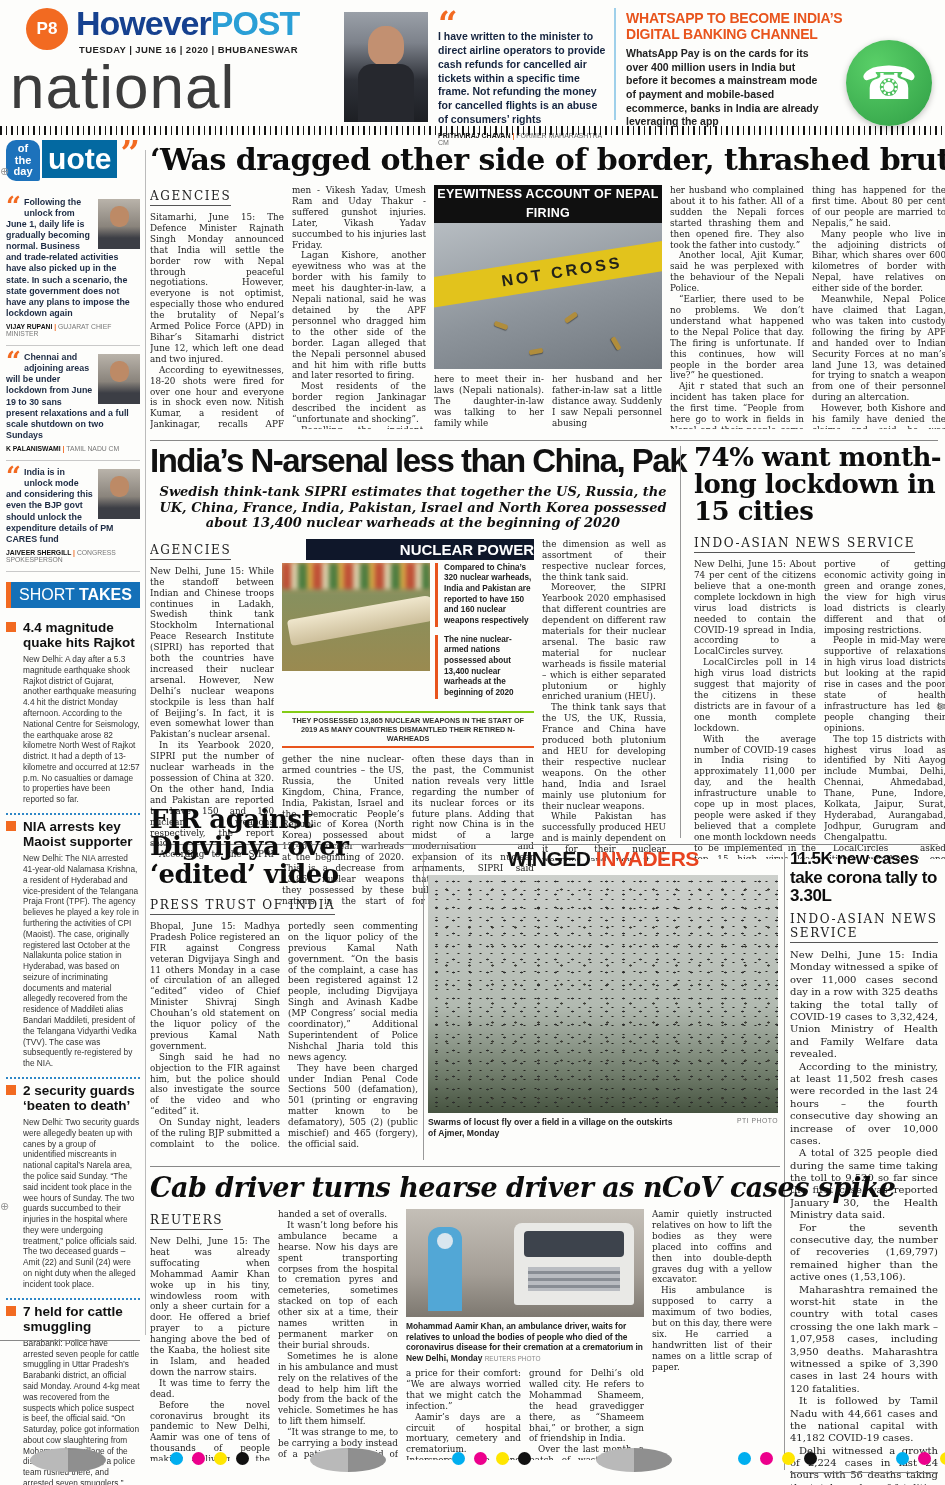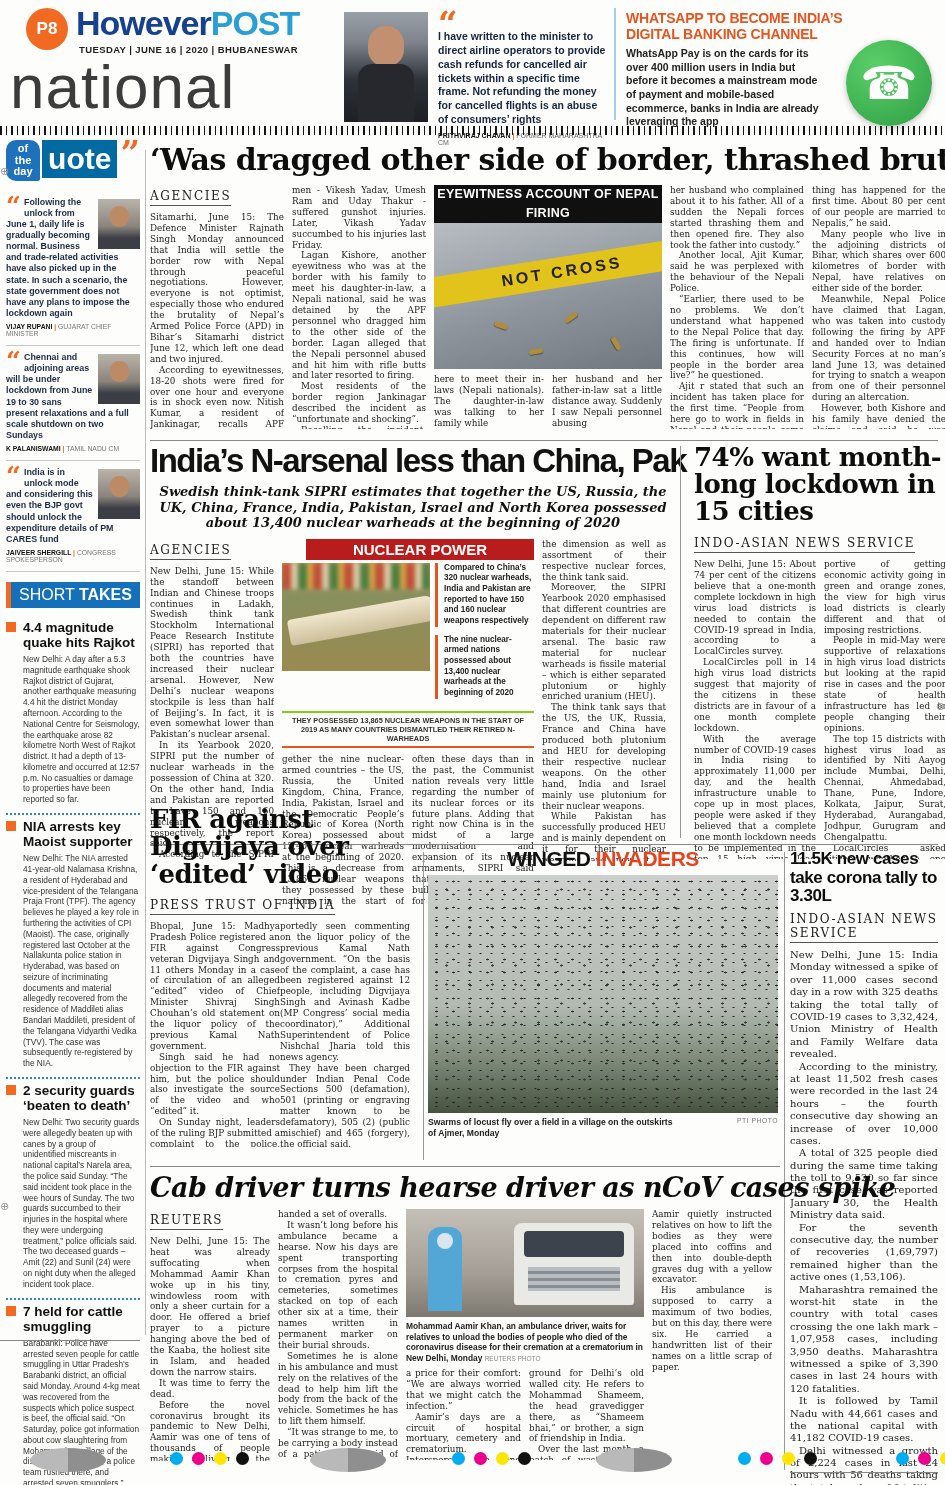--- a/index.html
+++ b/index.html
@@ -69,40 +69,40 @@
   .shell{position:absolute;width:14px;height:5px;border-radius:2px;background:#b08d3c;box-shadow:0 1px 1px rgba(0,0,0,.4);}
   .ms-caps{display:flex;gap:8px;margin-top:5px;}
   .ms-caps .bodytxt{width:110px;}
   
   #nuke{position:absolute;left:150px;top:444px;width:526px;height:394px;}
   .nk-head{font:900 33px/1 "Liberation Sans",sans-serif;letter-spacing:-1.5px;color:#111;white-space:nowrap;}
   .nk-sub{font-style:italic;font-weight:bold;font-size:13px;line-height:1.2;text-align:center;margin:7px 4px 8px;color:#111;}
   .nk-row{display:flex;gap:8px;height:322px;}
   .nk-col{width:124px;flex:none;}
   .nk-mid{width:252px;flex:none;}
-  .nk-box-banner{background:#b91c1c;color:#fff;font:800 15px/21px "Liberation Sans",sans-serif;text-align:center;margin-left:24px;}
+  .nk-box-banner{background:#0f172a;color:#fff;font:800 15px/21px "Liberation Sans",sans-serif;text-align:right;margin-left:24px;}
   .nk-box-body{display:flex;gap:5px;margin-top:3px;}
   .nk-photo{position:relative;width:148px;height:108px;flex:none;background:linear-gradient(180deg,#c96 0,#87905e 30%,#9a8a50 100%);overflow:hidden;}
   .nk-photo::before{content:"";position:absolute;left:0;top:0;width:100%;height:26px;background:repeating-linear-gradient(90deg,#c2452f 0 9px,#e0d2b0 9px 16px,#3f7a3a 16px 25px,#d9a640 25px 31px);filter:blur(2px);opacity:.85;}
   .missile{position:absolute;left:6px;top:44px;width:150px;height:26px;background:linear-gradient(180deg,#efe6cc,#cdbf9b);border-radius:4px 12px 12px 4px;transform:rotate(-10deg);}
   .missile::after{content:"";position:absolute;right:-14px;top:4px;border-left:16px solid #b4342a;border-top:9px solid transparent;border-bottom:9px solid transparent;}
   .nk-bullets{font:bold 8.2px/1.3 "Liberation Sans",sans-serif;color:#222;}
   .nk-bullets p{margin:0 0 8px;padding-left:6px;border-left:3px solid #e8541d;}
   .nk-caption{margin-top:4px;border-top:2px solid #84cc16;border-bottom:2px solid #e8541d;padding:3px 2px;font:bold 7.3px/1.25 "Liberation Sans",sans-serif;text-align:center;color:#333;}
   .nk-under{display:flex;gap:8px;margin-top:6px;height:150px;}
   .nk-under .bodytxt{width:122px;}
   
   #lockdown{position:absolute;left:686px;top:444px;width:252px;height:394px;margin-left:8px;}
   .ld-head{font-weight:bold;font-size:26px;line-height:1.04;letter-spacing:-.5px;color:#0d0d0d;margin-bottom:7px;}
   .ld-row{display:flex;gap:8px;height:300px;}
   .ld-row .bodytxt{width:122px;}
   
   #fir{position:absolute;left:150px;top:806px;width:268px;height:312px;}
   .fir-head{font-weight:bold;font-size:26px;line-height:1.05;letter-spacing:-.5px;color:#0d0d0d;margin-bottom:6px;}
-  .fir-row{display:flex;gap:0;height:226px;}
+  .fir-row{display:flex;gap:8px;height:226px;}
   .fir-row .bodytxt{width:130px;}
   
   #winged{position:absolute;left:428px;top:848px;width:350px;height:312px;}
   .wg-head{text-align:center;font:900 21px/1 "Liberation Sans",sans-serif;letter-spacing:-.5px;margin-bottom:6px;}
   .wg-head .wa1{color:#111;} .wg-head .wa2{color:#e8431f;}
   .wg-photo{position:relative;height:238px;background:linear-gradient(180deg,#cdd0cc 0%,#b2bab1 55%,#74806f 82%,#45523f 100%);overflow:hidden;background-size:auto;}
   .wg-specks{position:absolute;inset:0;background-image:radial-gradient(#2c2c2c 1px,transparent 1.5px),radial-gradient(#3a3a32 1px,transparent 1.6px),radial-gradient(#22221c .8px,transparent 1.2px);background-size:17px 13px,23px 19px,11px 9px;background-position:0 0,7px 5px,3px 2px;}
   .wg-caprow{display:flex;justify-content:space-between;margin-top:4px;}
   .wg-cap{font:bold 8.6px/1.25 "Liberation Sans",sans-serif;color:#222;width:250px;}
   .wg-credit{font:6.8px "Liberation Sans",sans-serif;color:#777;letter-spacing:.5px;}

